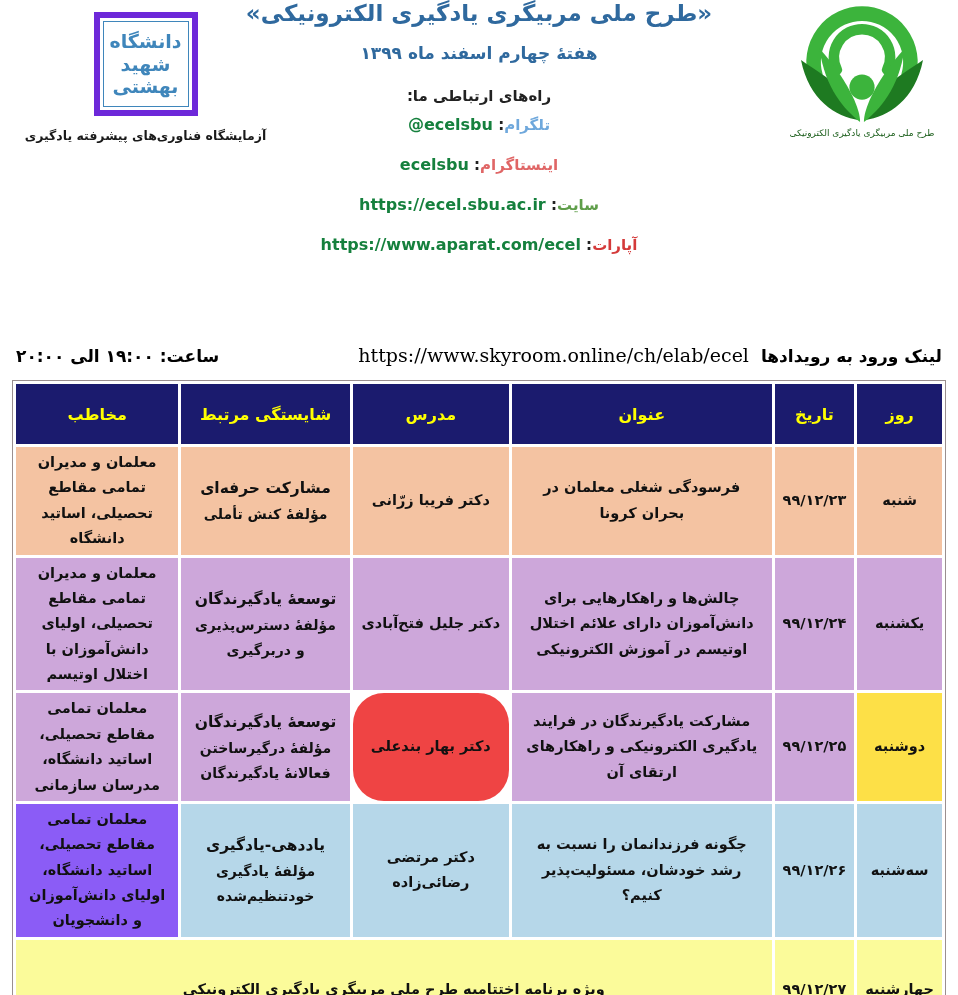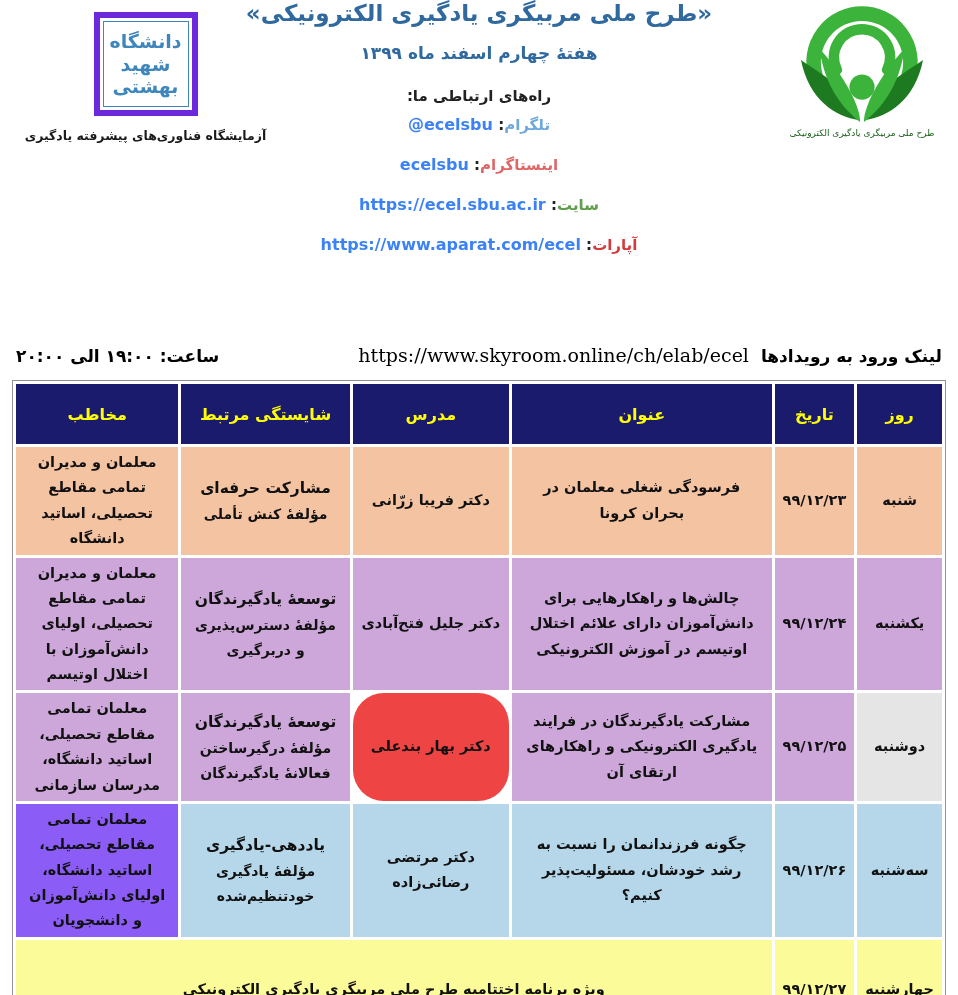--- a/index.html
+++ b/index.html
@@ -13,21 +13,21 @@
   .uni-logo-frame { width:100%; height:100%; border:1px solid #3f86bb; display:flex; align-items:center; justify-content:center; }
   .uni-logo-text { color:#3f86bb; font-weight:bold; font-size:19px; line-height:1.2; }
   .uni-caption { font-size:12.5px; font-weight:bold; color:#1a1a1a; line-height:1.85; }
 
   .center-block { position:absolute; top:0; left:0; right:0; text-align:center; padding-top:0; }
   .title { font-size:23px; font-weight:bold; }
   .subtitle { font-size:17px; font-weight:bold; margin-top:17px; }
   .contact { margin-top:24px; }
   .contact-heading { font-size:15px; font-weight:bold; color:#222; }
   .contact-line { font-size:15px; font-weight:bold; line-height:2.5; color:#222; }
-  .contact-line .cvalue { color:#3b82f6; font-size:16px; }
+  .contact-line .cvalue { color:#15803d; font-size:16px; }
   .ltr { direction:ltr; unicode-bidi:isolate; display:inline-block; }
 
   .project-block { position:absolute; top:2px; right:10px; width:172px; text-align:center; }
   .project-caption { font-size:9px; font-weight:normal; color:#185c18; margin-top:0px; }
 
   
   .link-row { position:absolute; top:344px; left:0; right:0; display:flex; direction:rtl;
               justify-content:space-between; align-items:baseline; padding:0 16px; }
   .link-main { display:flex; direction:rtl; gap:12px; align-items:baseline; }
   .link-label { font-size:17px; font-weight:bold; color:#000; }
@@ -146,21 +146,21 @@
           <td style="background-color: rgb(205, 167, 218);">۹۹/۱۲/۲۴</td>
           <td class="cell-title" style="background-color: rgb(205, 167, 218);">چالش‌ها و راهکارهایی برای دانش‌آموزان دارای علائم اختلال اوتیسم در آموزش الکترونیکی</td>
           <td style="background-color: rgb(205, 167, 218);">دکتر جلیل فتح‌آبادی</td>
           <td style="background-color: rgb(205, 167, 218);">
             <span class="comp-main">توسعهٔ یادگیرندگان</span>
             <span class="comp-sub">مؤلفهٔ دسترس‌پذیری و دربرگیری</span>
           </td>
           <td class="cell-audience" style="background-color: rgb(205, 167, 218);">معلمان و مدیران تمامی مقاطع تحصیلی، اولیای دانش‌آموزان با اختلال اوتیسم</td>
         </tr>
         <tr class="r3">
-          <td style="background-color: #e5e5e5;">دوشنبه</td>
+          <td style="background-color: #fde047;">دوشنبه</td>
           <td style="background-color: rgb(205, 167, 218);">۹۹/۱۲/۲۵</td>
           <td class="cell-title" style="background-color: rgb(205, 167, 218);">مشارکت یادگیرندگان در فرایند یادگیری الکترونیکی و راهکارهای ارتقای آن</td>
           <td style="background-color: #ef4444; border-radius: 31px;">دکتر بهار بندعلی</td>
           <td style="background-color: rgb(205, 167, 218);">
             <span class="comp-main">توسعهٔ یادگیرندگان</span>
             <span class="comp-sub">مؤلفهٔ درگیرساختن فعالانهٔ یادگیرندگان</span>
           </td>
           <td class="cell-audience" style="background-color: rgb(205, 167, 218);">معلمان تمامی مقاطع تحصیلی، اساتید دانشگاه، مدرسان سازمانی</td>
         </tr>
         <tr class="r4">

